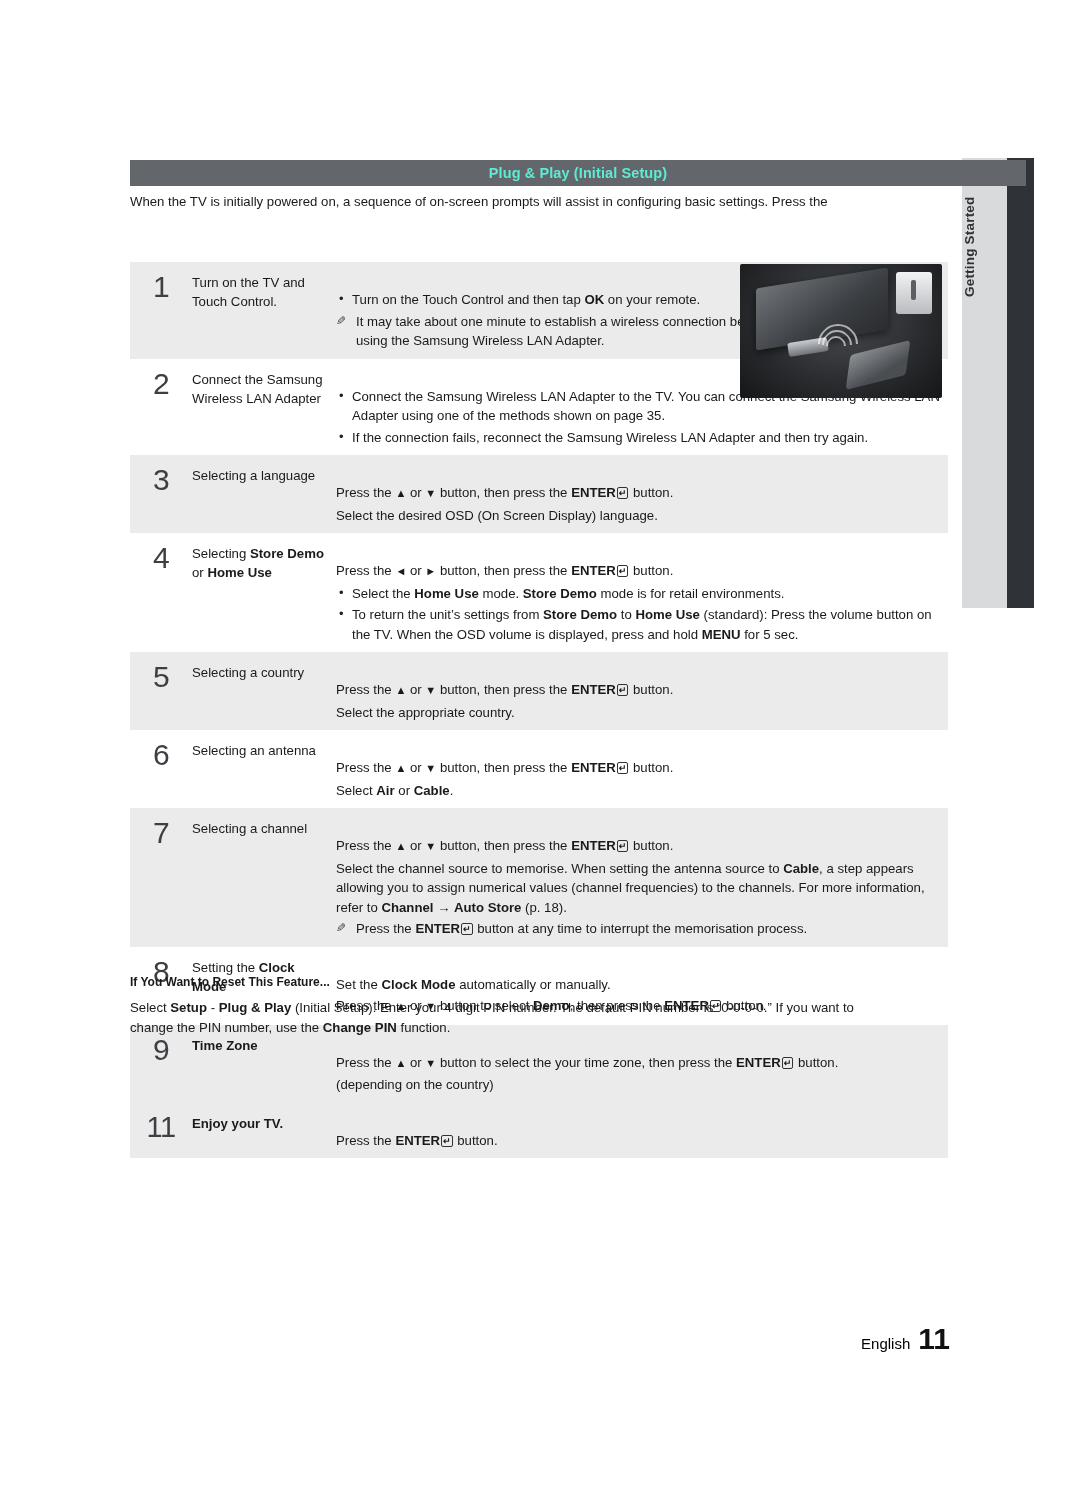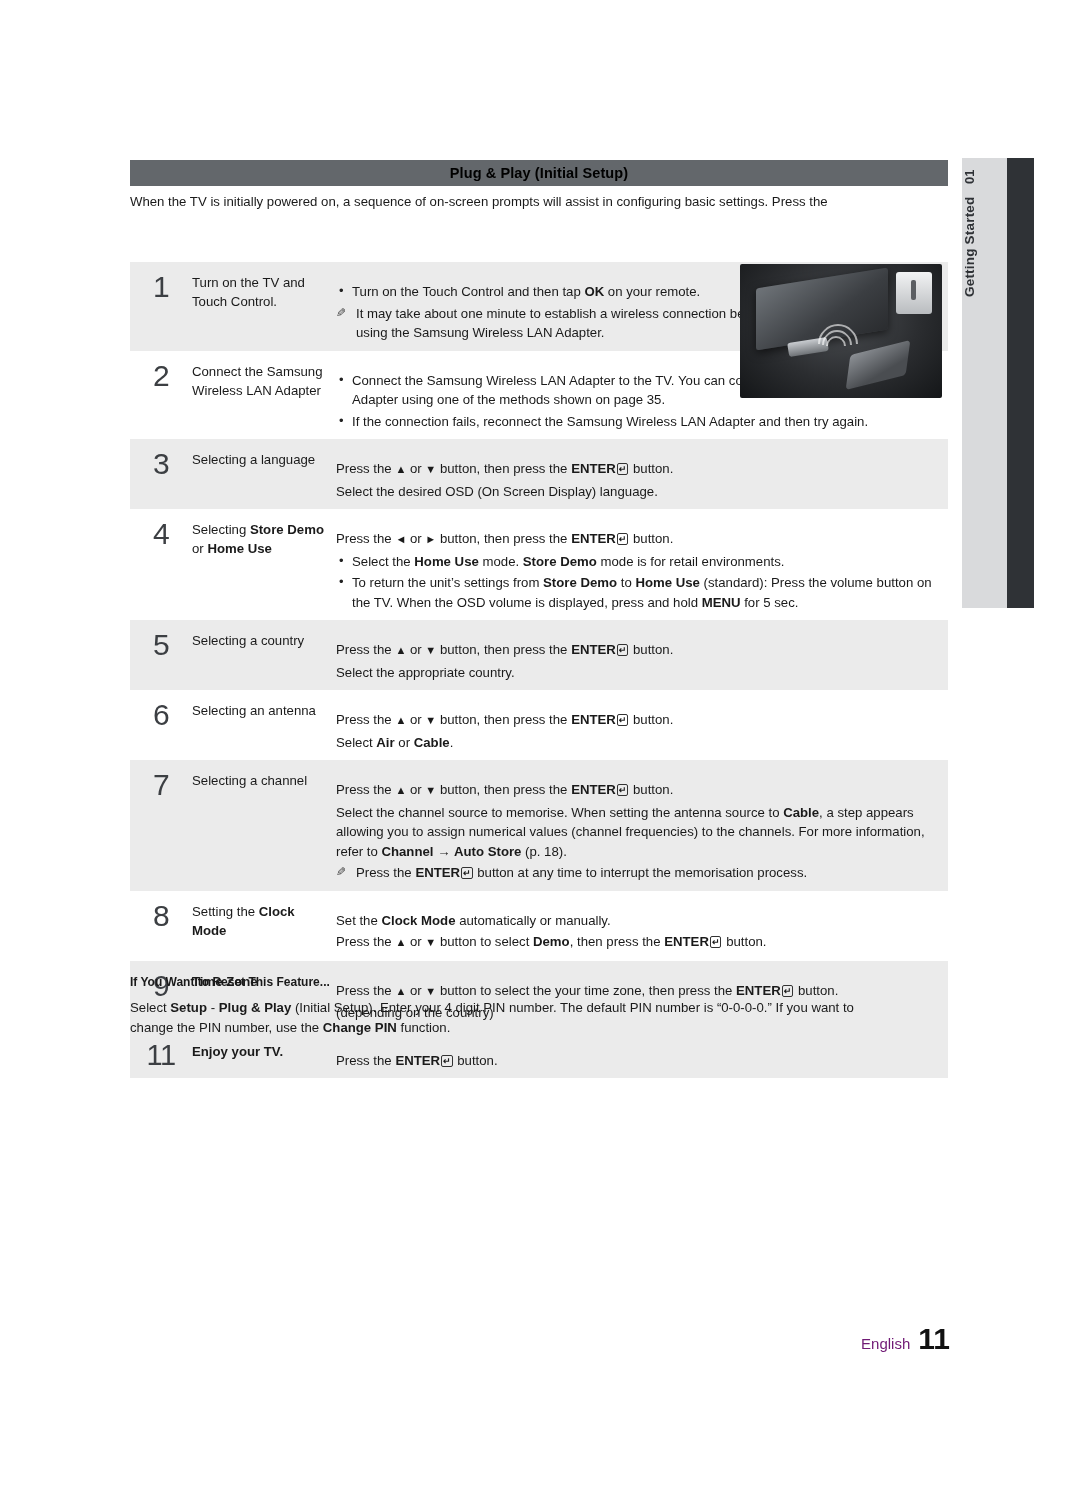--- a/index.html
+++ b/index.html
@@ -67,24 +67,24 @@
     transform: rotate(180deg);
     text-align: right;
     letter-spacing: 0.2px;
   }
 
   
   .title-bar {
     position: absolute;
     left: 130px;
     top: 160px;
-    width: 818px;
+    width: 896px;
     height: 26px;
     background: #63676b;
-    color: #000000;
+    color: #5eead4;
     font-size: 14.5px;
     font-weight: bold;
     text-align: center;
     line-height: 26px;
     letter-spacing: 0.1px;
   }
 
   
   .intro {
     position: absolute;
@@ -146,21 +146,21 @@
     padding-top: 11px !important;
     padding-right: 6px !important;
   }
   .cell-body {
     font-size: 13.2px;
     line-height: 19.5px;
     padding-top: 11px !important;
     padding-bottom: 8px !important;
     padding-right: 4px !important;
   }
-  .cell-body p { margin: 9px 0 0 0; }
+  .cell-body p { margin: 17px 0 0 0; }
   .cell-body p + p { margin-top: 2px; }
 
   .bullet-item {
     position: relative;
     padding-left: 16px;
   }
   .bullet-item::before {
     content: "\2022";
     position: absolute;
     left: 3px;
@@ -288,21 +288,21 @@
   
   .footer {
     position: absolute;
     right: 130px;
     bottom: 138px;
     text-align: right;
     white-space: nowrap;
   }
   .footer-lang {
     font-size: 15px;
-    color: #701a75;
+    color: #000000;
     vertical-align: baseline;
     text-align: right;
   }
   .footer-page {
     font-size: 30px;
     font-weight: bold;
     color: #111;
     margin-left: 8px;
     vertical-align: baseline;
   }

